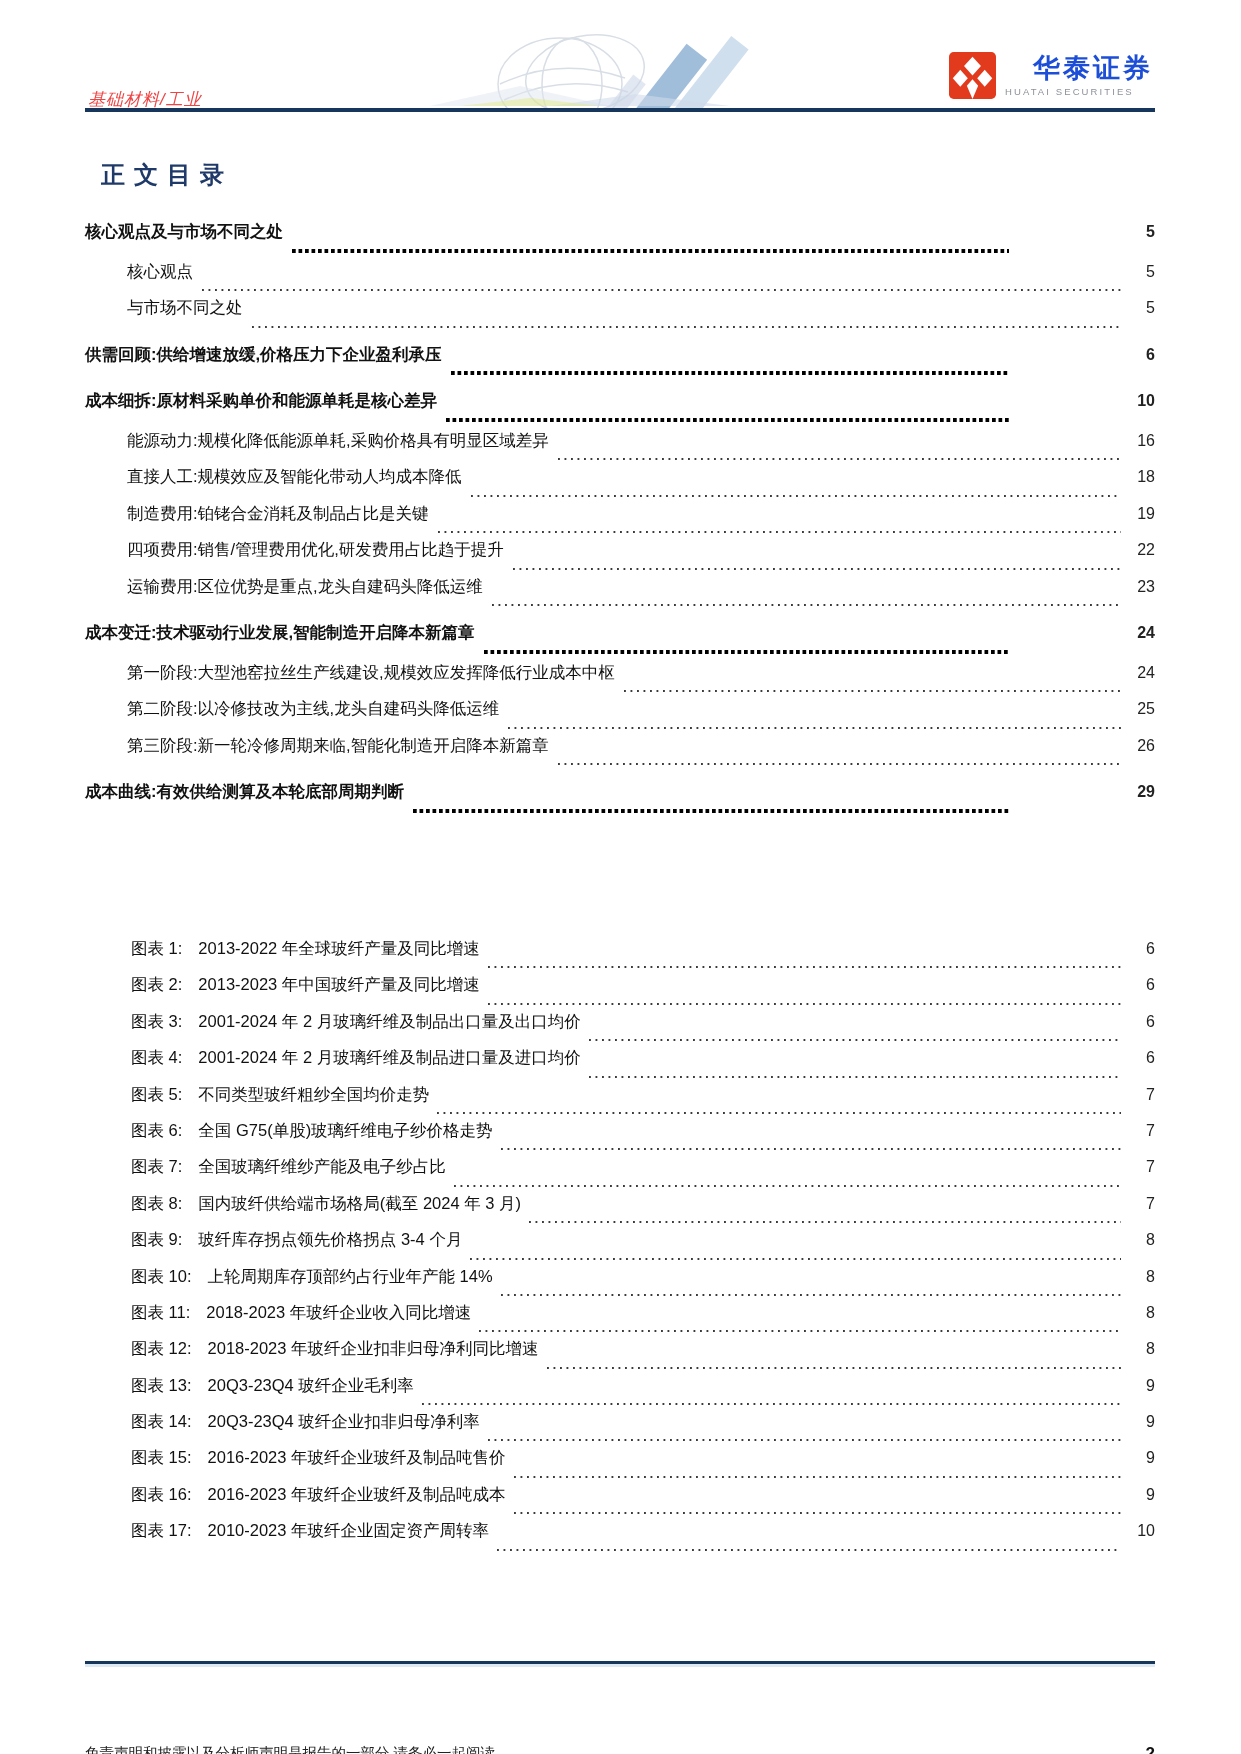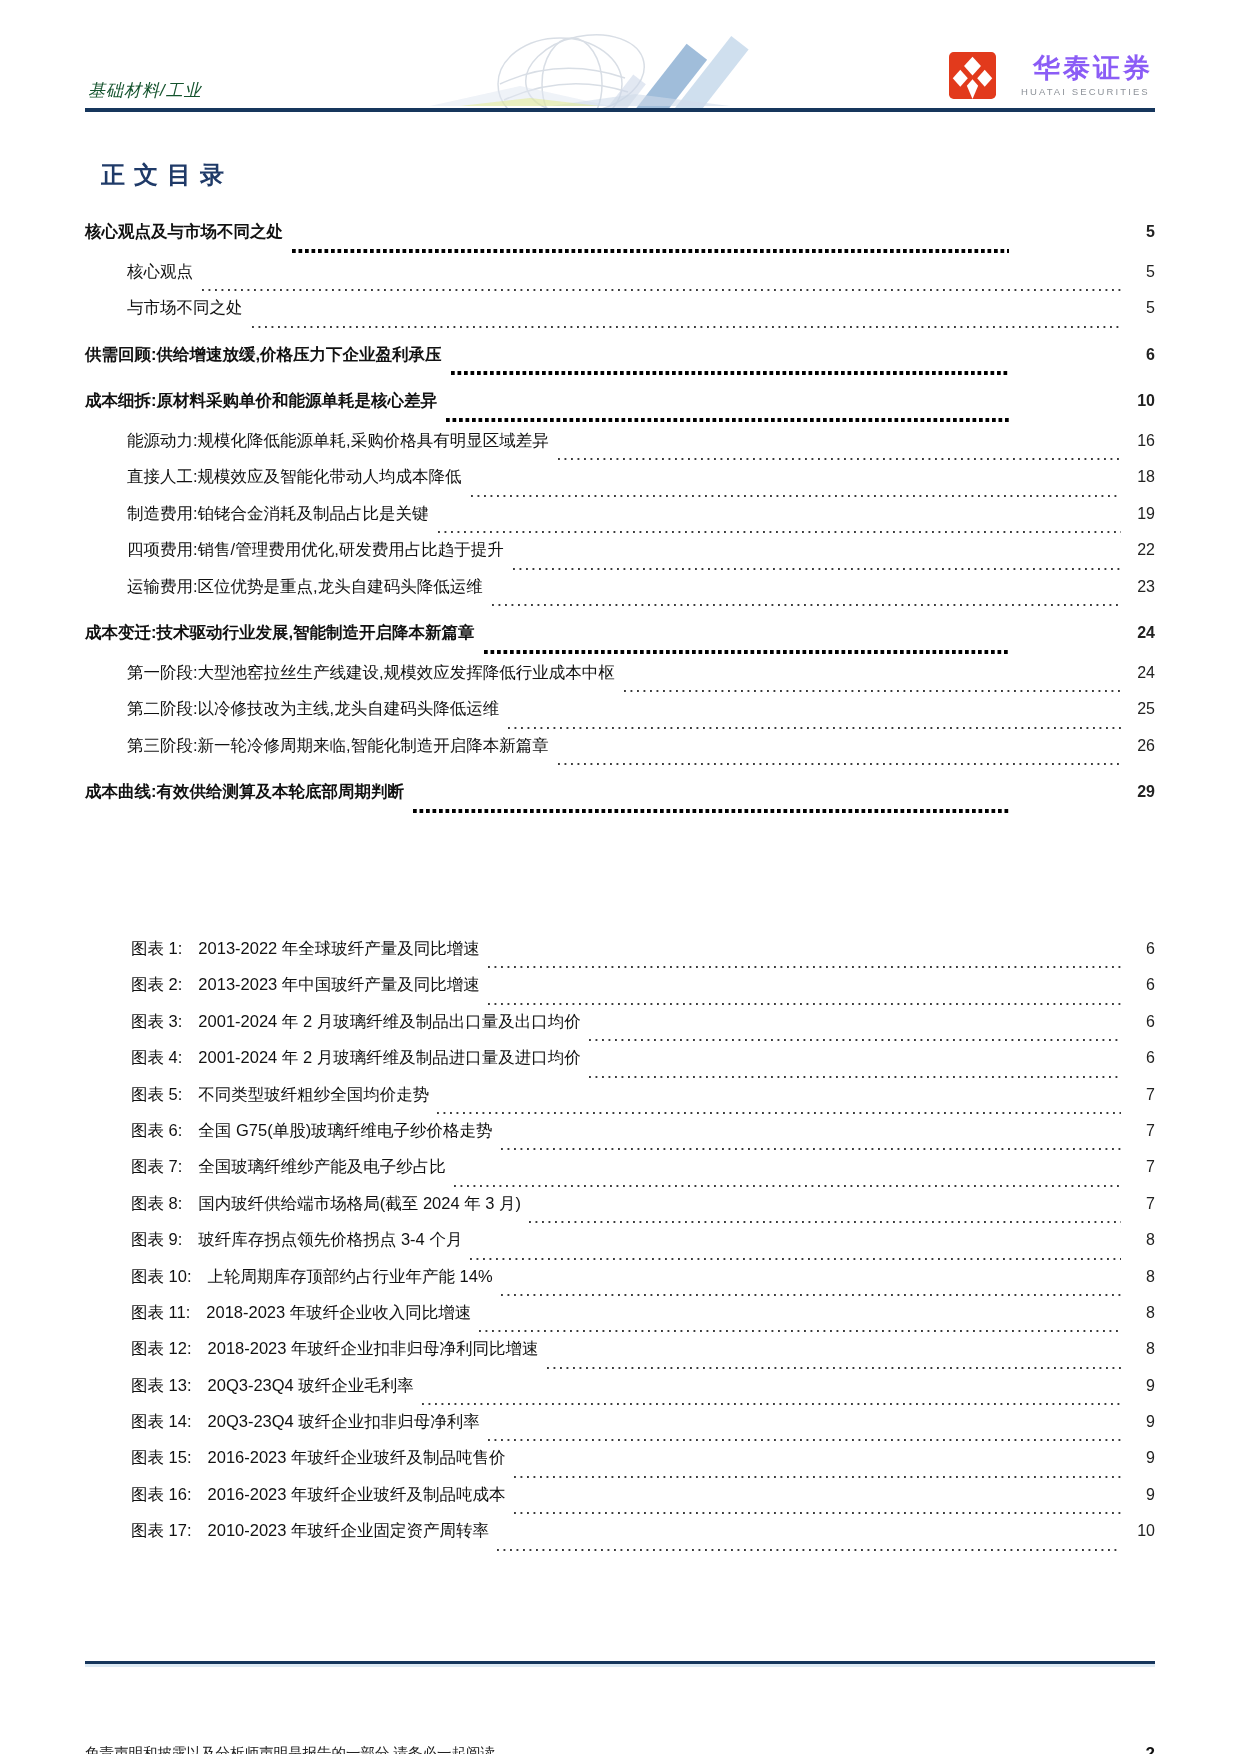--- a/index.html
+++ b/index.html
@@ -7,40 +7,40 @@
     position:relative;
     width:1241px;height:1754px;
     margin:0 auto;
     background:#ffffff;
     overflow:hidden;
     font-family:"Liberation Sans","DejaVu Sans",sans-serif;
     color:#111111;
   }
   
   .sector-label{
-    position:absolute;top:79px;left:88px;
-    font-size:17px;font-style:italic;color:#14532d;
+    position:absolute;top:88px;left:88px;
+    font-size:17px;font-style:italic;color:#ef4444;
     letter-spacing:1px;
   }
   .header-rule{
     position:absolute;top:108px;left:85px;right:86px;
     height:4px;background:#16365c;
   }
   .header-deco{
     position:absolute;top:26px;left:400px;width:360px;height:82px;
     pointer-events:none;
   }
   .logo{
     position:absolute;top:52px;right:88px;
     display:flex;align-items:center;gap:9px;
   }
   .logo-icon{width:47px;height:47px;display:block;}
   .logo-text{display:flex;flex-direction:column;line-height:1;}
-  .logo-cn{font-size:27px;font-weight:bold;color:#8b5cf6;letter-spacing:3px;margin-left:28px;}
-  .logo-en{font-size:9.5px;color:#8d9299;letter-spacing:2.1px;margin-top:5px;margin-left:16px;}
+  .logo-cn{font-size:27px;font-weight:bold;color:#1d4ed8;letter-spacing:3px;margin-left:28px;}
+  .logo-en{font-size:9.5px;color:#8d9299;letter-spacing:2.1px;margin-top:5px;}
   
   .section-title{
     font-size:24px;font-weight:bold;color:#1f3a68;
     font-family:"Liberation Serif","DejaVu Serif",serif;
     margin:16px;
   }
   .toc-section{position:absolute;top:143px;left:85px;right:86px;}
   .toc-section .section-title{letter-spacing:9px;margin-bottom:30px;}
   .fig-section{position:absolute;top:938px;left:85px;right:86px;}
   .fig-section .section-title{letter-spacing:3px;margin-bottom:32px;}

